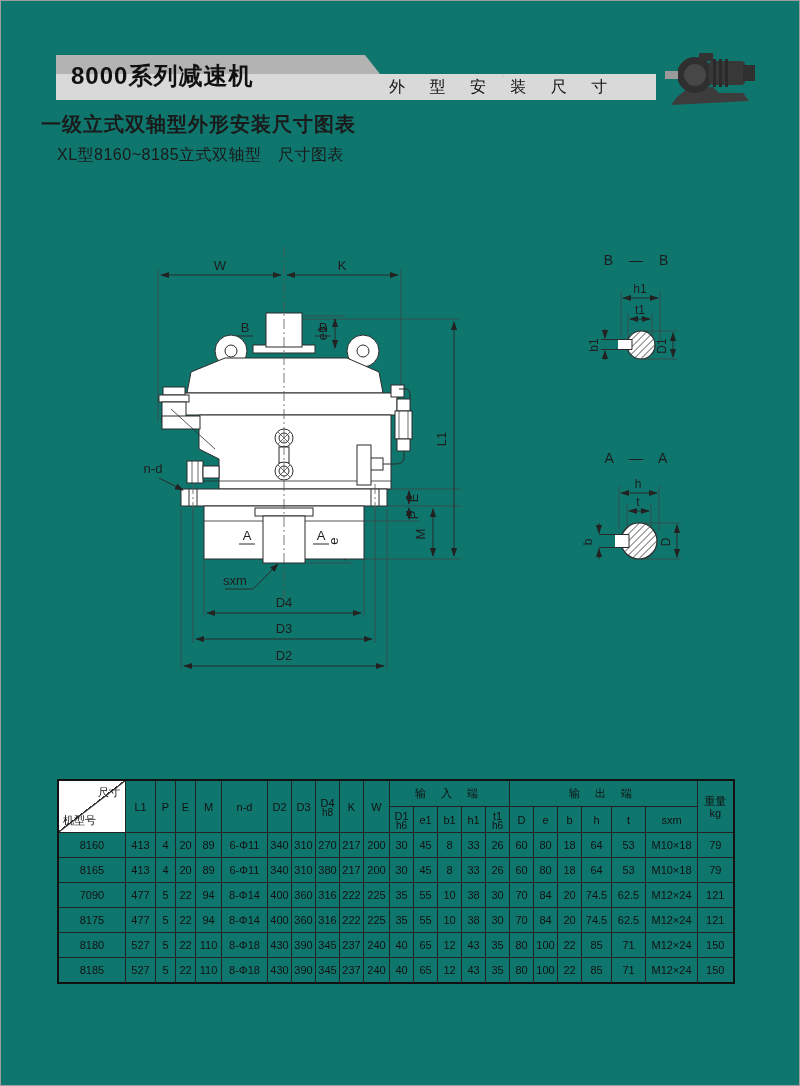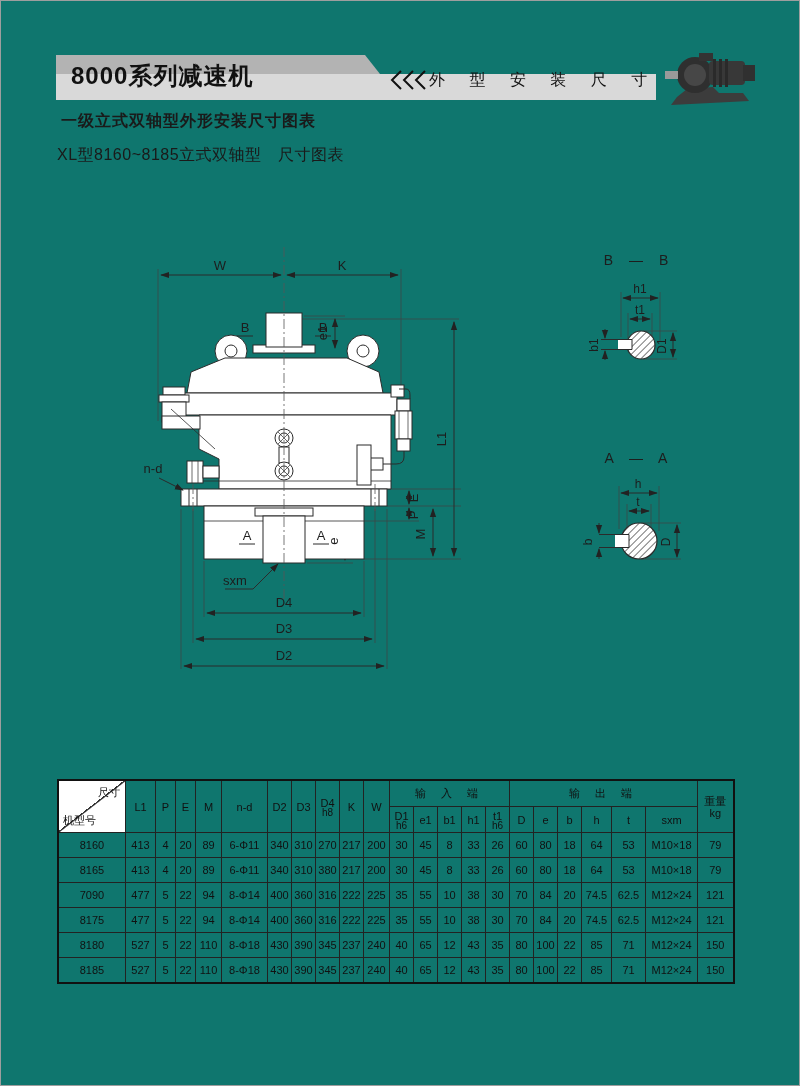--- a/index.html
+++ b/index.html
@@ -3,23 +3,23 @@
 <meta charset="utf-8">
 <style>
   html,body{margin:0;padding:0;background:#e8e8e8;}
   .page{position:relative;width:800px;height:1086px;background:#0f766e;border:1px solid #9e9e9e;
         box-sizing:border-box;font-family:"Liberation Sans",sans-serif;color:#1a1a1a;overflow:hidden;}
   
   .band-dark{position:absolute;left:55px;top:54px;width:324px;height:19px;background:#b3b3b3;
              clip-path:polygon(0 0,calc(100% - 15px) 0,100% 100%,0 100%);}
   .band-light{position:absolute;left:55px;top:73px;width:600px;height:26px;background:#d9d9d9;}
   .banner-title{position:absolute;left:70px;top:59px;font-size:24px;font-weight:bold;letter-spacing:1px;color:#111;}
-  .banner-right{position:absolute;left:388px;top:68px;height:22px;display:flex;align-items:center;}
+  .banner-right{position:absolute;left:388px;top:75px;height:22px;display:flex;align-items:center;flex-direction:column;}
   .banner-right .txt{font-size:16px;letter-spacing:10px;color:#111;white-space:nowrap;}
-  .subtitle1{position:absolute;left:60px;top:110px;font-size:16px;font-weight:bold;letter-spacing:1px;}
+  .subtitle1{position:absolute;left:40px;top:110px;font-size:20px;font-weight:bold;letter-spacing:1px;}
   .subtitle2{position:absolute;left:56px;top:144px;font-size:16px;letter-spacing:0.5px;}
   
   .draw{position:absolute;left:0;top:0;}
   .draw text{font-family:"Liberation Sans",sans-serif;fill:#1d1d1d;}
   
   .spec{position:absolute;left:56px;top:778px;border-collapse:collapse;table-layout:fixed;
         font-size:11px;color:#111;}
   .spec th,.spec td{border:1px solid #222;padding:0;text-align:center;vertical-align:middle;
         font-weight:normal;overflow:hidden;white-space:nowrap;}
   .spec{border:2px solid #111;}

